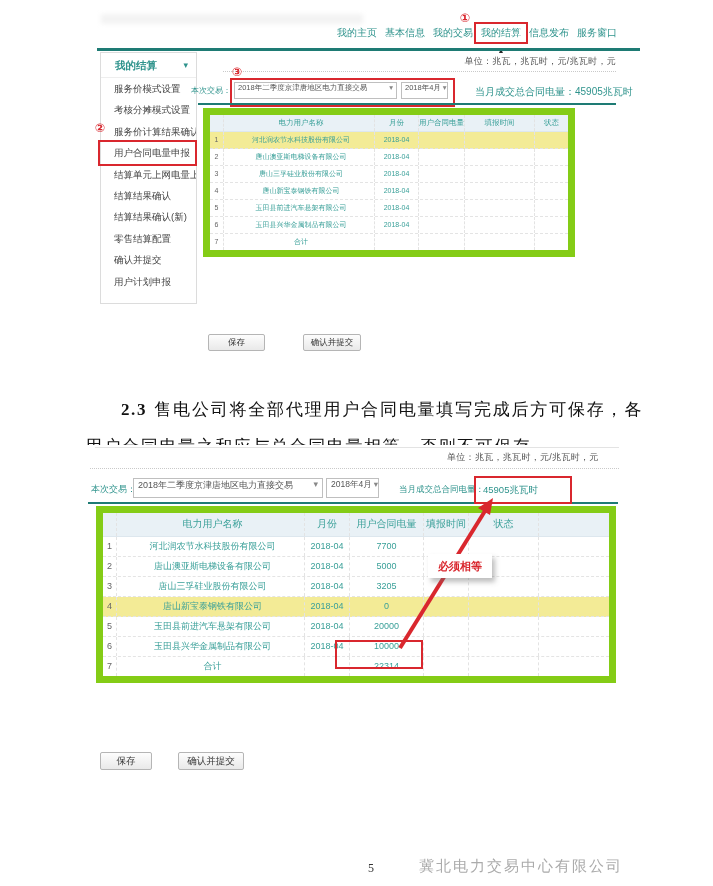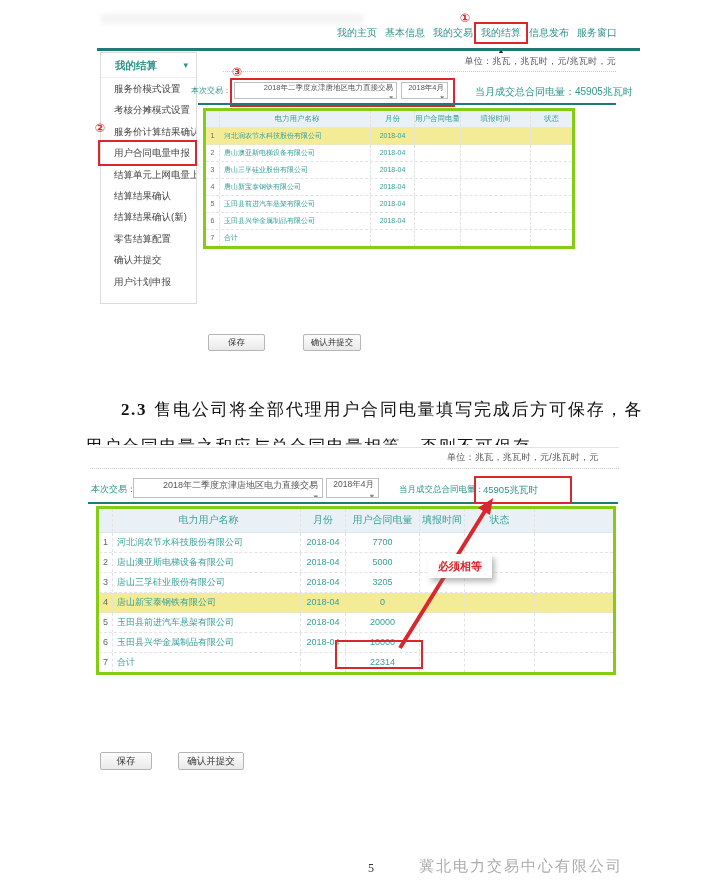--- a/index.html
+++ b/index.html
@@ -25,31 +25,31 @@
   .units{position:absolute;font-size:9px;color:#555;letter-spacing:.3px;white-space:nowrap;}
 
   
   .sidebar{position:absolute;left:5px;top:40px;width:97px;height:252px;background:#fff;border:1px solid #dcdcdc;box-sizing:border-box;}
   .sb-head{height:24px;line-height:24px;padding:0 8px 0 14px;display:flex;justify-content:space-between;
            color:#2E938C;font-weight:bold;font-size:10.5px;border-bottom:1px solid #eee;}
   .sb-item{height:21.4px;line-height:21.4px;padding-left:13px;font-size:9.5px;color:#444;white-space:nowrap;overflow:hidden;}
 
   
   .dd{position:absolute;border:1px solid #bfbfbf;background:#fff;color:#555;display:flex;justify-content:space-between;
-      align-items:flex-end;box-sizing:border-box;white-space:nowrap;overflow:hidden;flex-direction:column;}
+      align-items:flex-start;box-sizing:border-box;white-space:nowrap;overflow:hidden;}
   .dd .car{color:#888;margin-left:2px;}
 
   
-  .tbl{position:absolute;border:3px solid #84cc16;box-sizing:border-box;background:#fff;}
+  .tbl{position:absolute;border:7px solid #84cc16;box-sizing:border-box;background:#fff;}
   .tr{display:flex;border-bottom:1px dashed #e4e4e4;}
   .tr:last-child{border-bottom:none;}
   .td{box-sizing:border-box;border-right:1px dashed #e3e3e3;white-space:nowrap;overflow:hidden;
       text-align:center;color:#3AA099;}
   .td:last-child{border-right:none;}
-  .td.cname{text-align:left;padding-left:4px;}
+  .td.cname{text-align:center;padding-left:4px;}
   .td.cnum{color:#666;}
   .th{background:#E9F1F6;border-bottom:1px solid #dde7ee;}
   .th .td{color:#3AA099;}
   .hl{background:#F3EB96;}
 
   
   .t1{left:108px;top:96px;width:372px;font-size:7px;}
   .t1 .tr{height:16px;}
   .t1 .td{line-height:15px;}
   .t1 .th{height:16px;}

